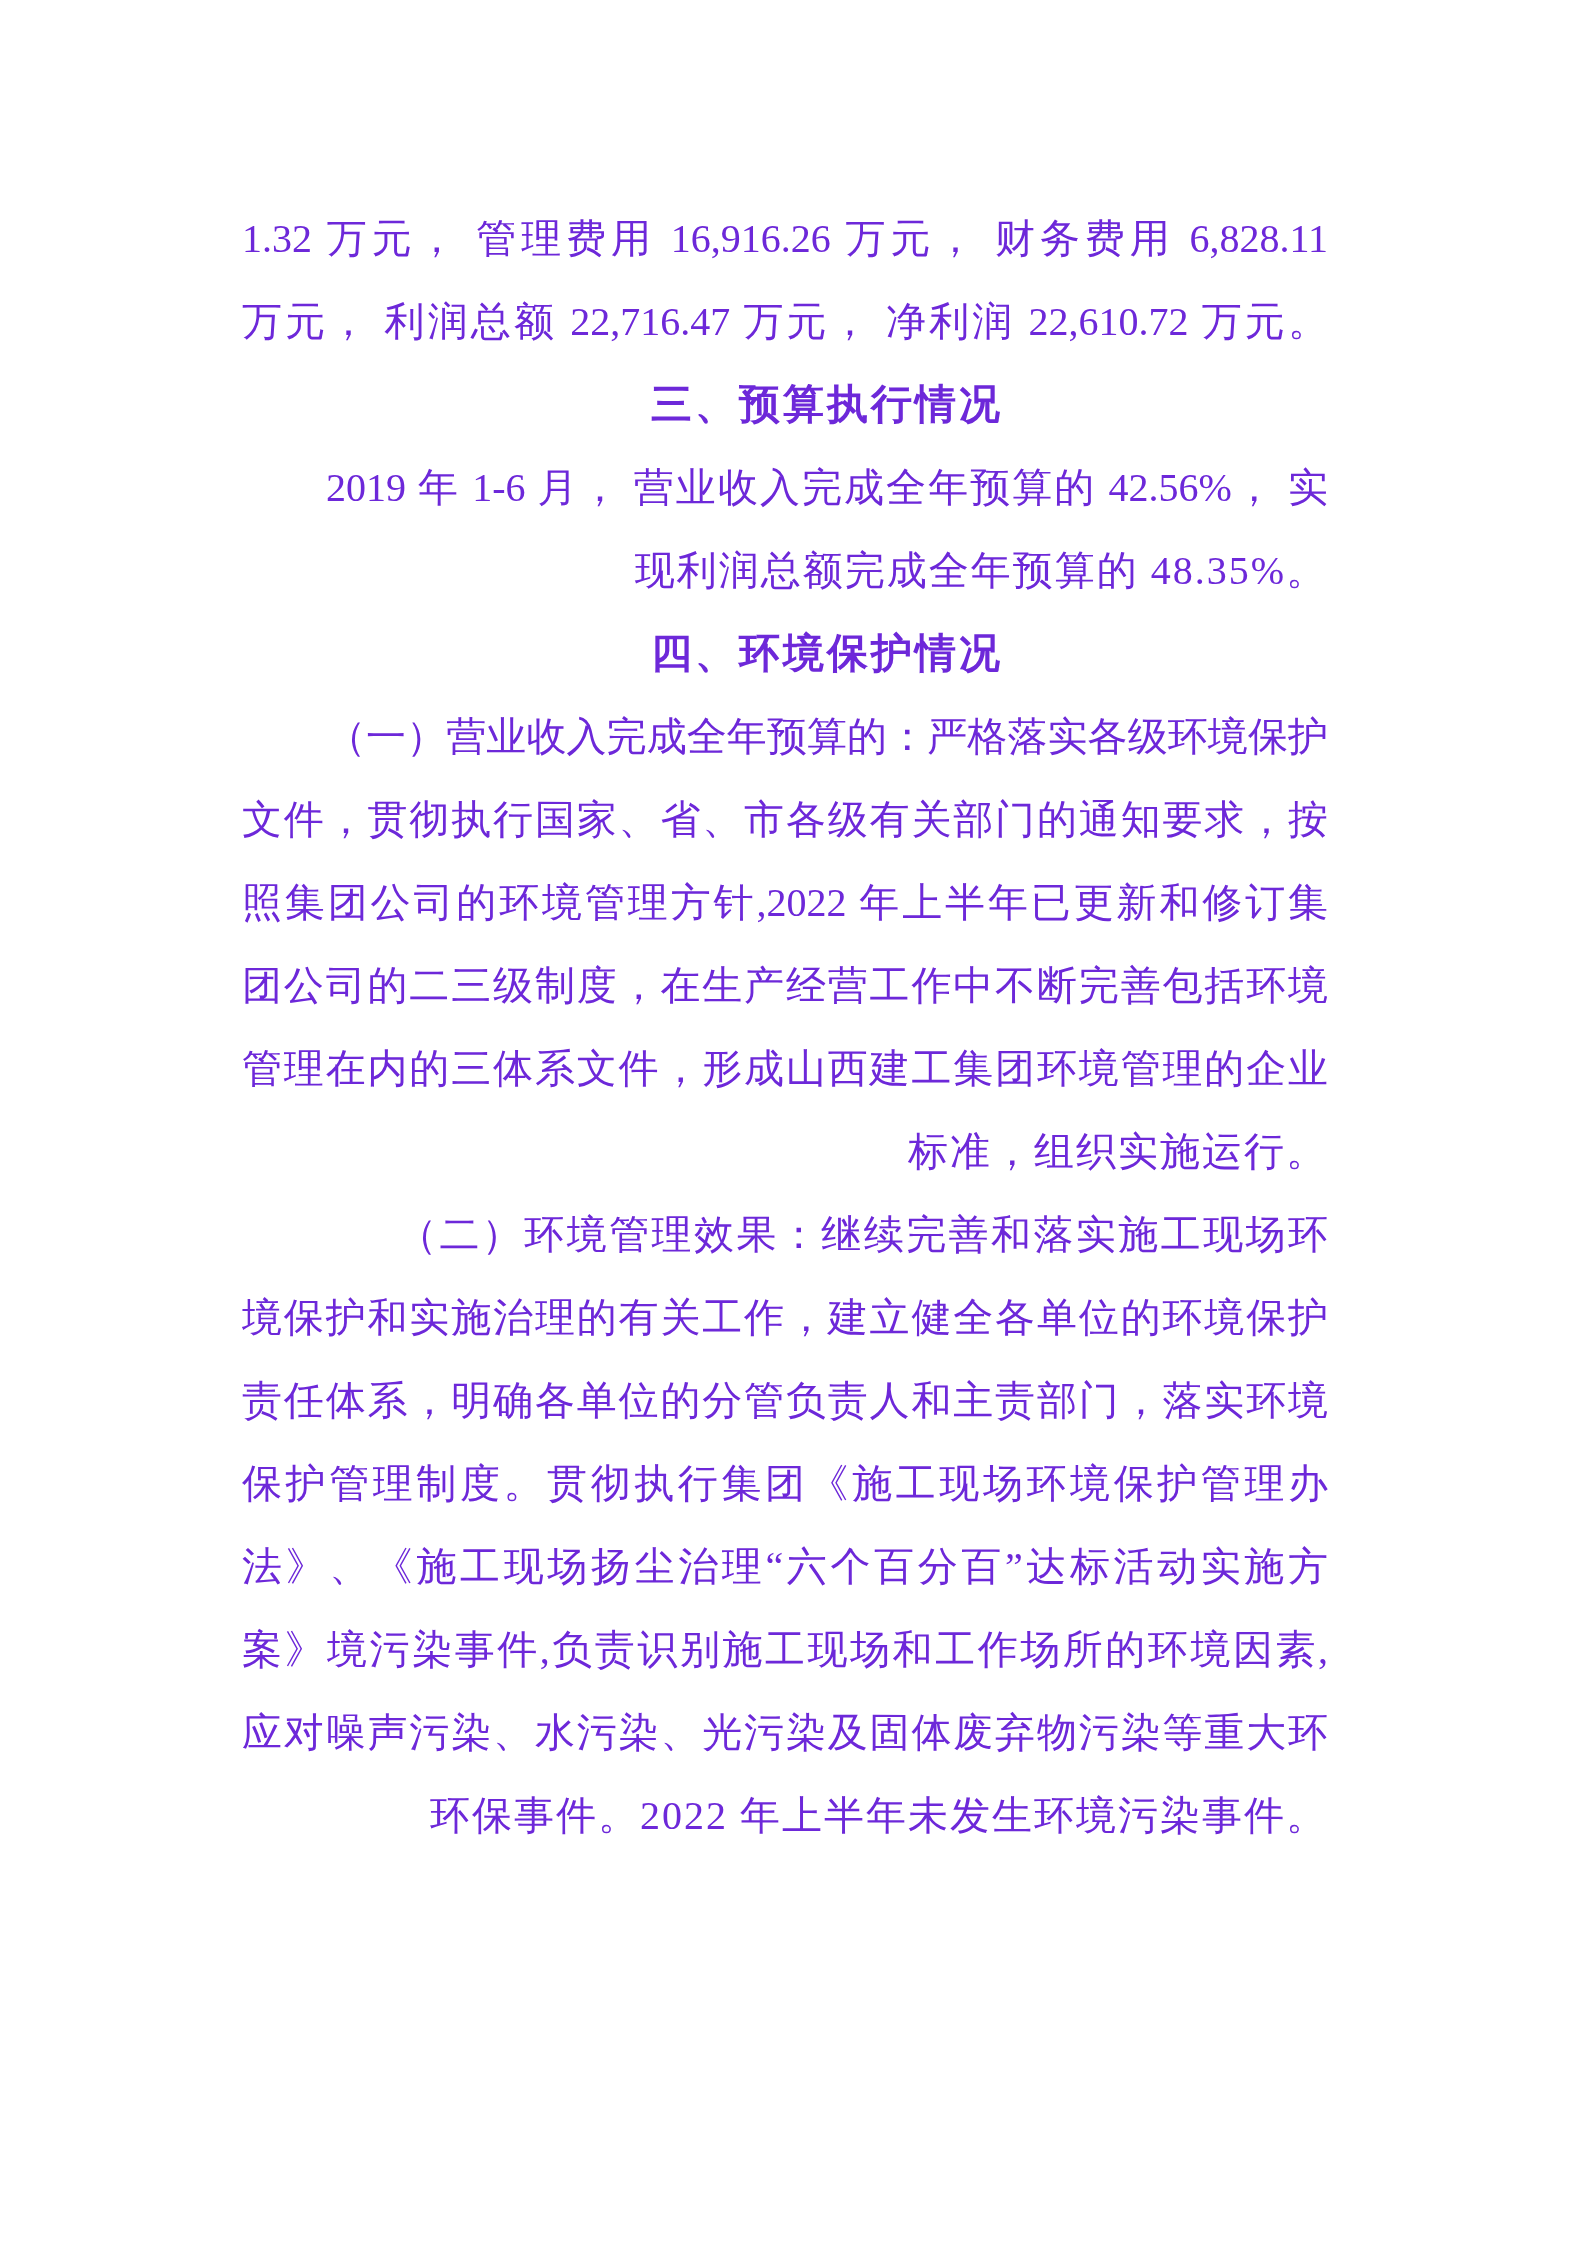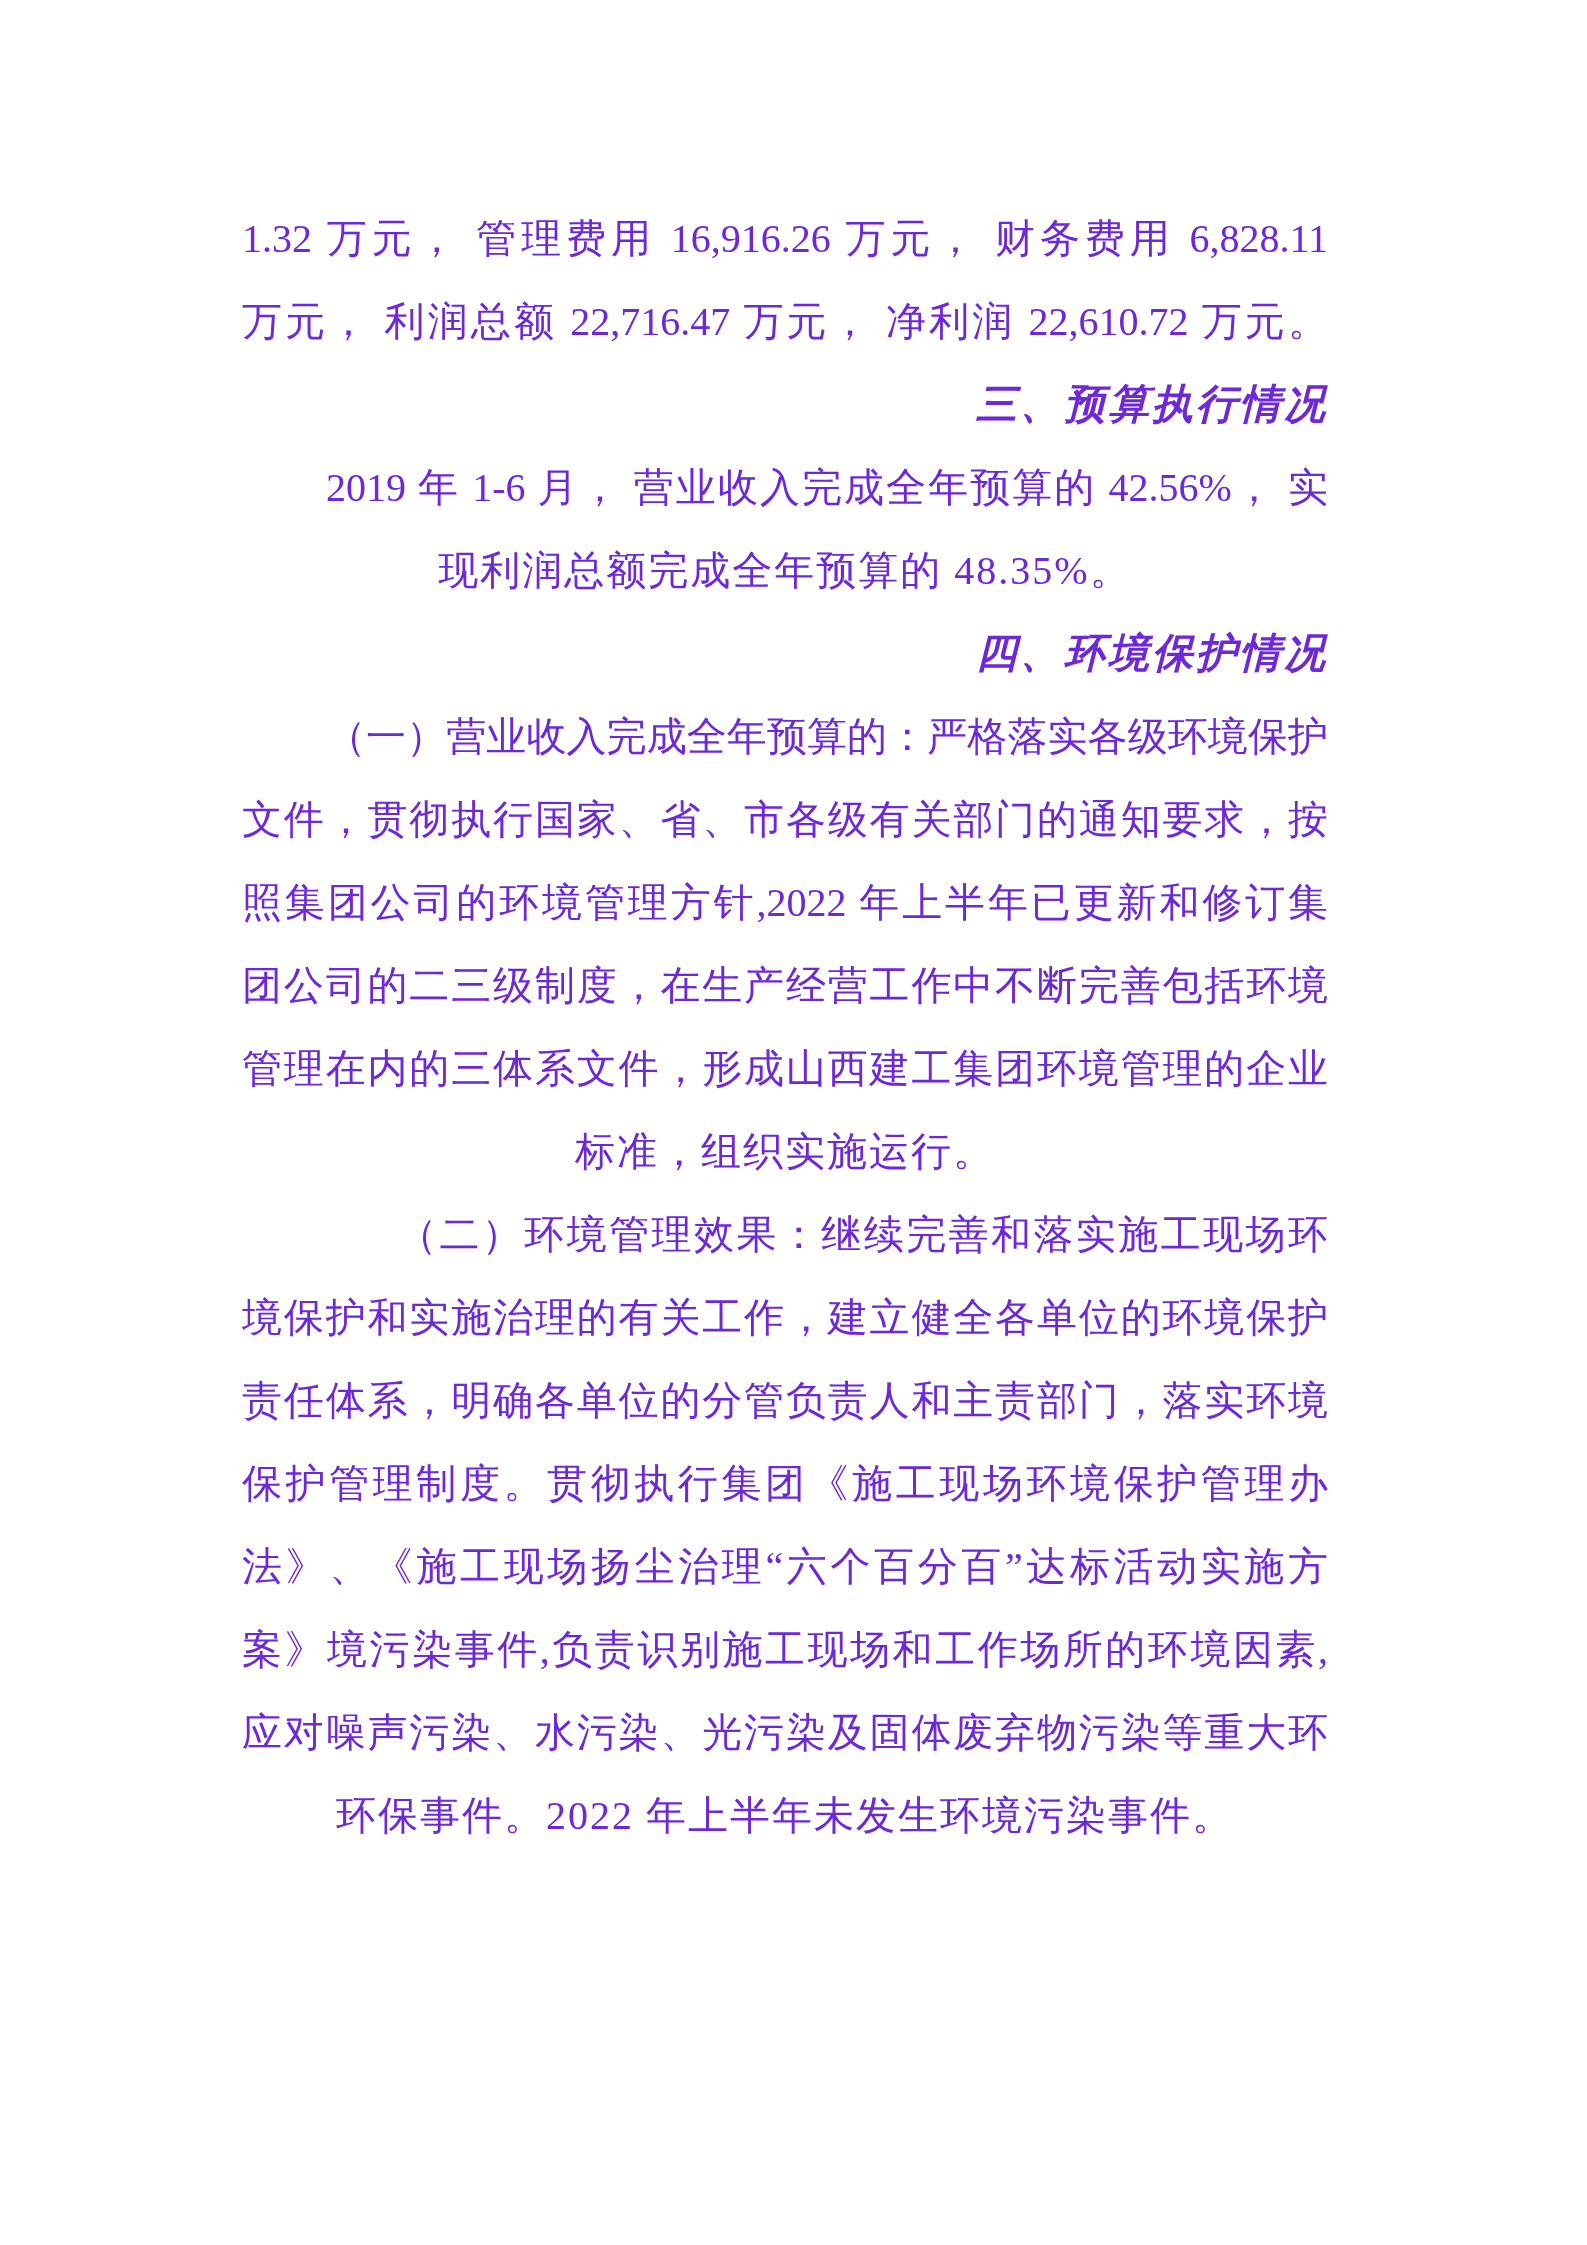--- a/index.html
+++ b/index.html
@@ -28,36 +28,35 @@
     font-size: 40px;
   }
   
   .just {
     text-align: justify;
     text-align-last: justify;
     text-justify: inter-character;
   }
   
   .left {
-    text-align: center;
+    text-align: right;
     letter-spacing: 2px;
   }
   
   .ind2 { padding-left: 84px; }
   
   .ind4 { padding-left: 155px; }
   
   .heading {
     font-family: "Liberation Sans", "DejaVu Sans", sans-serif;
     font-weight: 700;
     font-size: 41px;
     letter-spacing: 3px;
     padding-left: 84px;
-    text-align: right;
-    font-style: italic;
+    text-align: center;
   }
 </style>
 </head>
 <body>
 
 <div class="page">
   <div class="content">
 
     <div class="line just">1.32 万元， 管理费用 16,916.26 万元， 财务费用 6,828.11</div>
     <div class="line just">万元， 利润总额 22,716.47 万元， 净利润 22,610.72 万元。</div>

